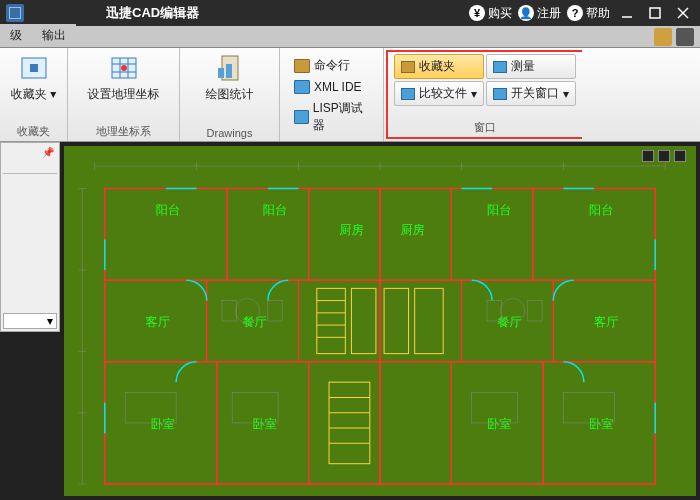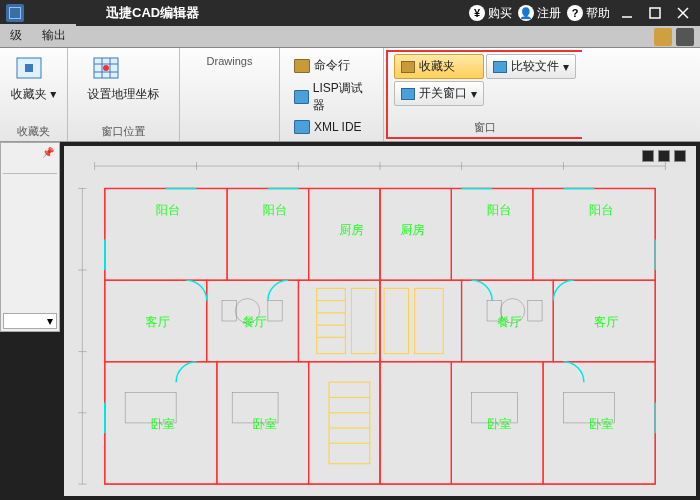--- a/index.html
+++ b/index.html
@@ -13,40 +13,40 @@
 .circ{width:16px;height:16px;border-radius:50%;background:#fff;color:#000;display:flex;align-items:center;justify-content:center;font-size:11px;font-weight:bold}
 .winbtn{width:22px;height:18px;display:flex;align-items:center;justify-content:center;cursor:pointer}
 .winbtn svg{stroke:#fff;fill:none;stroke-width:1.5}
 .tabbar{height:22px;background:#c8c8c8;display:flex;align-items:flex-end;border-bottom:1px solid #888}
 .tab{padding:3px 10px;background:#c8c8c8;color:#222;cursor:pointer;font-size:12px}
 .qat{position:absolute;right:6px;top:28px;display:flex;gap:4px}
 .qat-ic{width:18px;height:18px;background:#d0a040;border-radius:2px}
 .qat-ic.b{background:#555}
 .ribbon{height:94px;background:linear-gradient(#fdfdfd,#e6e6e6);display:flex;border-bottom:1px solid #999}
 .rgroup{border-right:1px solid #bfbfbf;padding:5px 8px 2px;display:flex;flex-direction:column;align-items:center;justify-content:space-between}
-.rbig{display:flex;flex-direction:column;align-items:flex-start;gap:3px;cursor:pointer}
+.rbig{display:flex;flex-direction:column;align-items:center;gap:3px;cursor:pointer}
 .ricon{width:36px;height:30px;display:flex;align-items:center;justify-content:center}
 .ricon svg{width:32px;height:28px}
 .rlabel{font-size:12px;color:#222}
 .rcap{font-size:11px;color:#555;margin-top:2px}
 .rmini{display:flex;flex-direction:column;gap:2px;padding:2px}
 .rmini-item{display:flex;align-items:center;gap:4px;padding:2px 4px;cursor:pointer;color:#222}
 .rmini-item .mi{width:16px;height:14px;background:#c79a3c;border:1px solid #8a6b2a;border-radius:1px}
 .rmini-item .mi.b{background:#4aa0d8;border-color:#2a6a98}
 .hlbox{border:2px solid #e33;padding:2px;margin:2px}
 .hl-grid{display:grid;grid-template-columns:auto auto;gap:2px}
 .hbtn{display:flex;align-items:center;gap:4px;padding:3px 6px;background:linear-gradient(#fff,#e8e8e8);border:1px solid #bbb;border-radius:2px;cursor:pointer;color:#222}
 .hbtn.sel{background:linear-gradient(#ffe9a8,#ffcf5a);border-color:#d8a030}
 .hbtn .hi{width:14px;height:12px;background:#c79a3c;border:1px solid #8a6b2a}
 .hbtn .hi.b{background:#4aa0d8;border-color:#2a6a98}
 .canvas-area{position:relative;height:358px;background:#212121}
 .sidepanel{position:absolute;left:0;top:0;width:60px;height:190px;background:#efefef;border:1px solid #aaa}
 .sidepanel .pin{position:absolute;right:4px;top:4px;font-size:10px;color:#555}
 .sidepanel .sep{position:absolute;left:2px;right:2px;top:30px;border-top:1px solid #bbb}
-.cad{position:absolute;left:64px;top:4px;right:4px;bottom:4px;background:#e5e5e5}
+.cad{position:absolute;left:64px;top:4px;right:4px;bottom:4px;background:#4d7c0f}
 .cad svg{width:100%;height:100%}
 .ctl{position:absolute;right:10px;top:4px;display:flex;gap:4px}
 .cic{width:12px;height:12px;border:1px solid #888;background:#222}
 .drop{position:absolute;left:2px;bottom:2px;width:54px;height:16px;border:1px solid #aaa;background:#fff;font-size:11px;display:flex;align-items:center;justify-content:space-between;padding:0 3px}
 </style>
 </head>
 <body>
 
 <div class="titlebar">
   <div class="title-logo"></div>
@@ -112,47 +112,61 @@
             <rect x="4" y="4" width="24" height="20" fill="#dff1ff" stroke="#3a7abd"></rect>
             <line x1="4" y1="10" x2="28" y2="10" stroke="#3a7abd"></line>
             <line x1="4" y1="18" x2="28" y2="18" stroke="#3a7abd"></line>
             <line x1="12" y1="4" x2="12" y2="24" stroke="#3a7abd"></line>
             <line x1="20" y1="4" x2="20" y2="24" stroke="#3a7abd"></line>
             <circle cx="16" cy="14" r="3" fill="#e33"></circle>
           </svg>
         </div>
       <div class="rlabel">设置地理坐标</div>
     </div>
-    <div class="rcap">窗口位置</div>
+    <div class="rcap">地理坐标系</div>
   </div>
   <div class="rgroup" style="width:100px">
+    <div class="rbig">
+      <div class="ricon">
+          <svg viewBox="0 0 32 28">
+            <rect x="8" y="2" width="16" height="24" fill="#e8e0c8" stroke="#8a7a4a"></rect>
+            <rect x="4" y="14" width="6" height="10" fill="#5aa0d8"></rect>
+            <rect x="12" y="10" width="6" height="14" fill="#5aa0d8"></rect>
+          </svg>
+        </div>
+      <div class="rlabel">绘图统计</div>
+    </div>
     <div class="rcap">Drawings</div>
   </div>
   <div class="rgroup" style="width:104px">
     <div class="rmini">
       <div class="rmini-item">
           <span class="mi"></span>
           <span>命令行</span>
         </div>
       <div class="rmini-item">
           <span class="mi b"></span>
-          <span>LISP调试器</span>
+          <span>XML IDE</span>
         </div>
       <div class="rmini-item">
           <span class="mi b"></span>
-          <span>XML IDE</span>
+          <span>LISP调试器</span>
         </div>
     </div>
     <div class="rcap">Lisp</div>
   </div>
   <div class="rgroup hlbox" style="width:196px;border-right:none">
     <div class="hl-grid">
       <div class="hbtn sel">
           <span class="hi"></span>
           <span>收藏夹</span>
+        </div>
+      <div class="hbtn">
+          <span class="hi b"></span>
+          <span>测量</span>
         </div>
       <div class="hbtn"><span class="hi b"></span><span>比较文件</span> ▾</div>
       <div class="hbtn"><span class="hi b"></span><span>开关窗口</span> ▾</div>
     </div>
     <div class="rcap">窗口</div>
   </div>
 </div>
 
 <div class="canvas-area">
   <div class="sidepanel">

